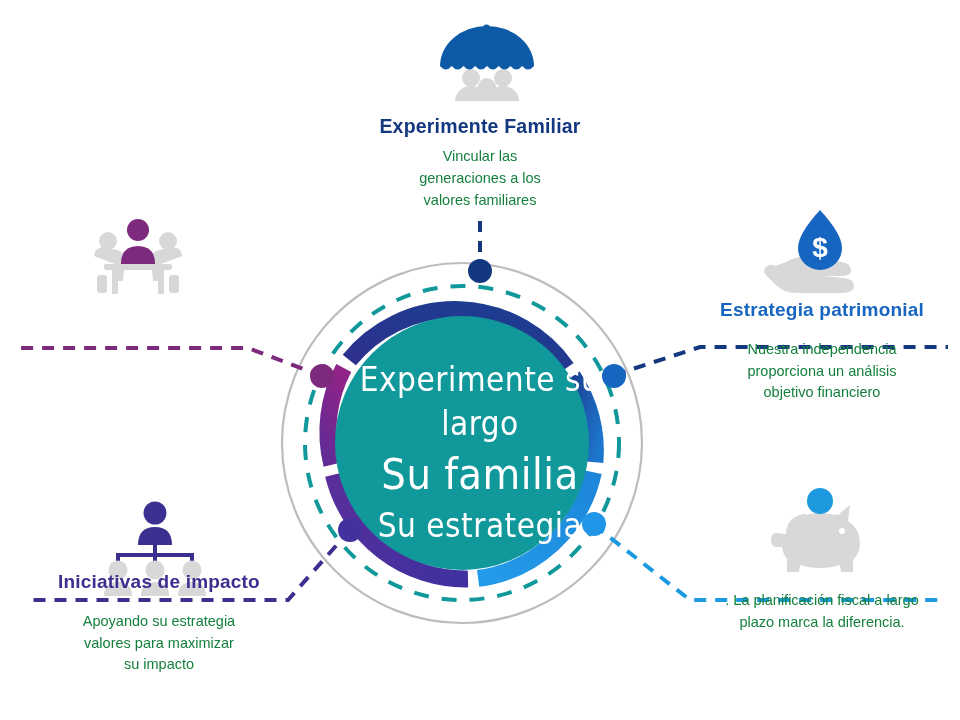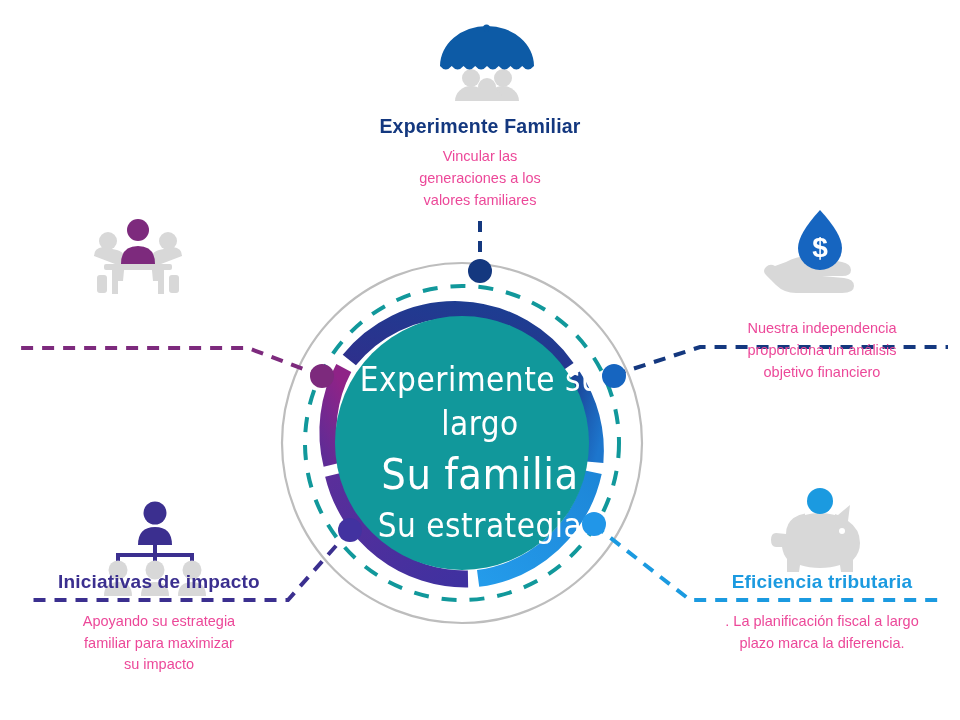--- a/index.html
+++ b/index.html
@@ -16,21 +16,21 @@
   .node-block{position:absolute;}
 
   .node-title{
     font-weight:bold;
     font-size:19px;
     letter-spacing:0.2px;
     white-space:nowrap;
     line-height:1.1;
   }
   .node-desc{
-    color:#ec4899;
+    color:#15803d;
     font-size:14.5px;
     line-height:1.5;
     white-space:pre-line;
   }
 
   
   #blk-top{ left:330px; top:116px; width:300px; text-align:center; }
   #blk-top .node-title{color:#14387f;font-size:19.5px;}
   #blk-top .node-desc{margin-top:9px;}
 
@@ -225,34 +225,34 @@
   </div>
 
   <div class="node-block" id="blk-top">
     <div class="node-title">Experimente Familiar</div>
     <div class="node-desc">Vincular las
 generaciones a los
 valores familiares</div>
   </div>
 
   <div class="node-block" id="blk-right-top">
+    <div class="node-title">Estrategia patrimonial</div>
     <div class="node-desc">Nuestra independencia
 proporciona un análisis
 objetivo financiero</div>
   </div>
 
   <div class="node-block" id="blk-right-bottom">
-    <div class="node-title">Eficiencia tributaria</div>
     <div class="node-desc">. La planificación fiscal a largo
 plazo marca la diferencia.</div>
   </div>
 
   <div class="node-block" id="blk-left-bottom">
     <div class="node-title">Iniciativas de impacto</div>
     <div class="node-desc">Apoyando su estrategia
-familiar para maximizar
+valores para maximizar
 su impacto</div>
   </div>
 
   <div class="node-block" id="blk-left-top">
   </div>
 
 </div>
 
 </body></html>

